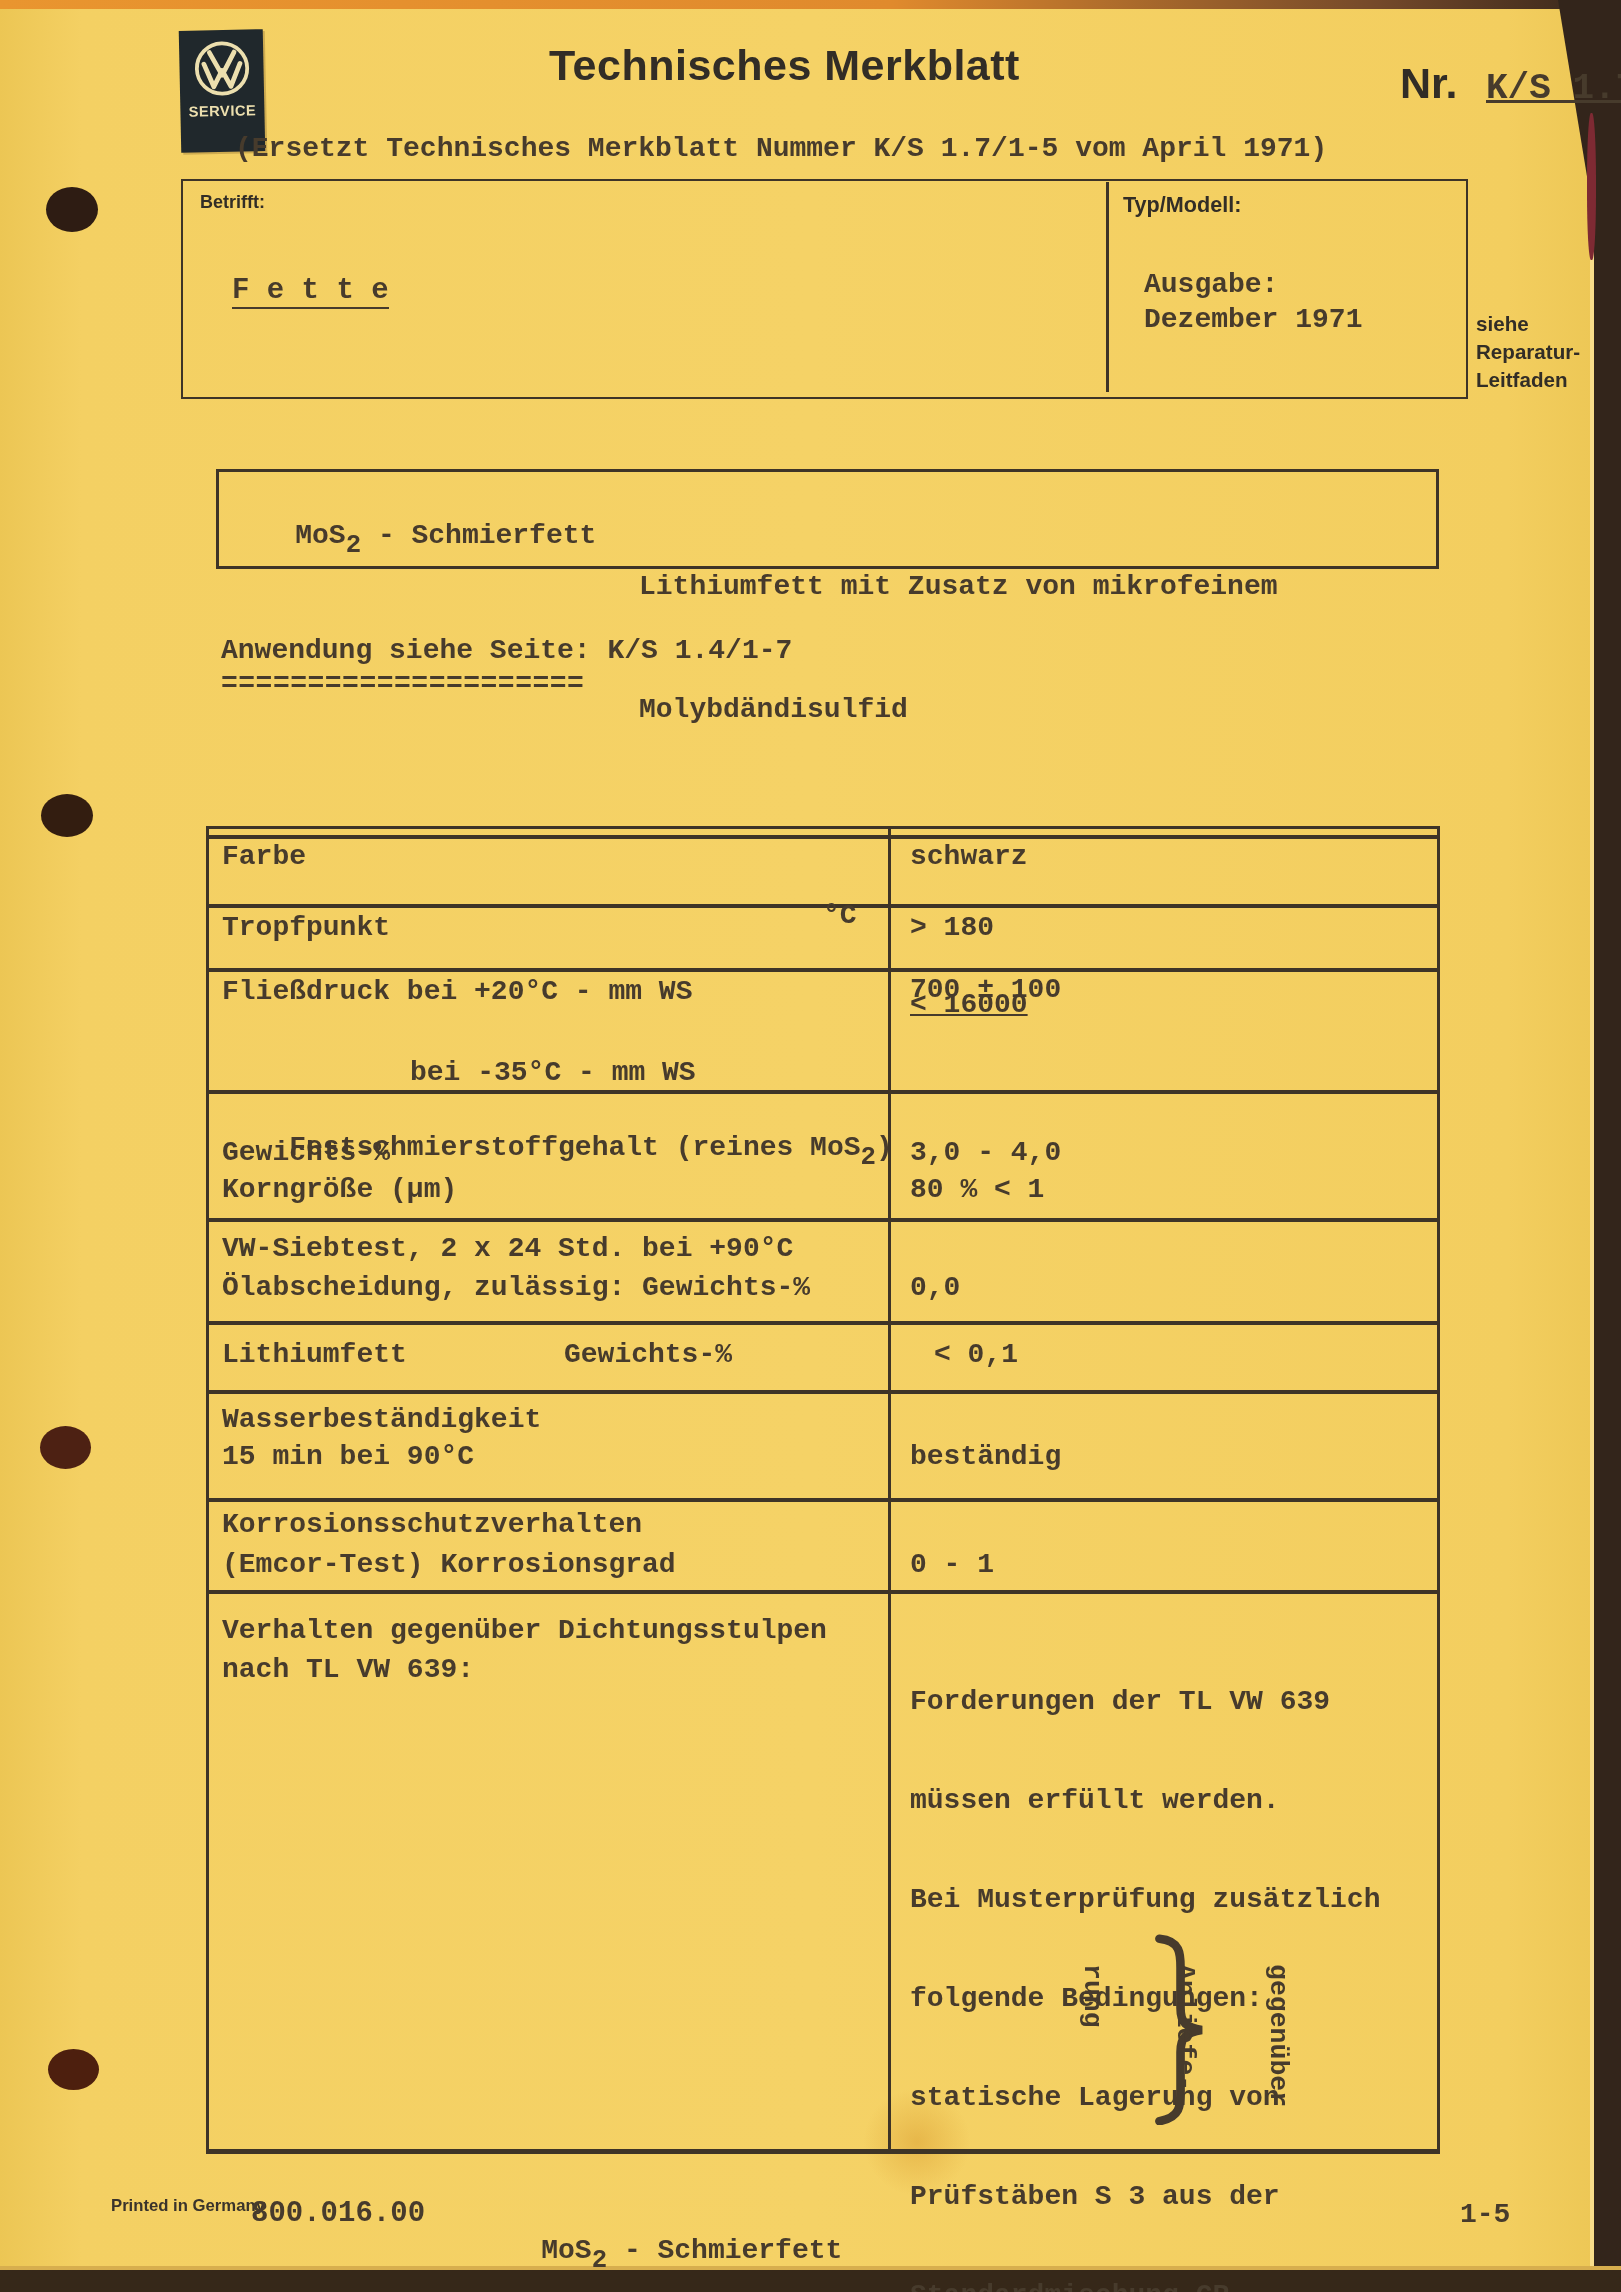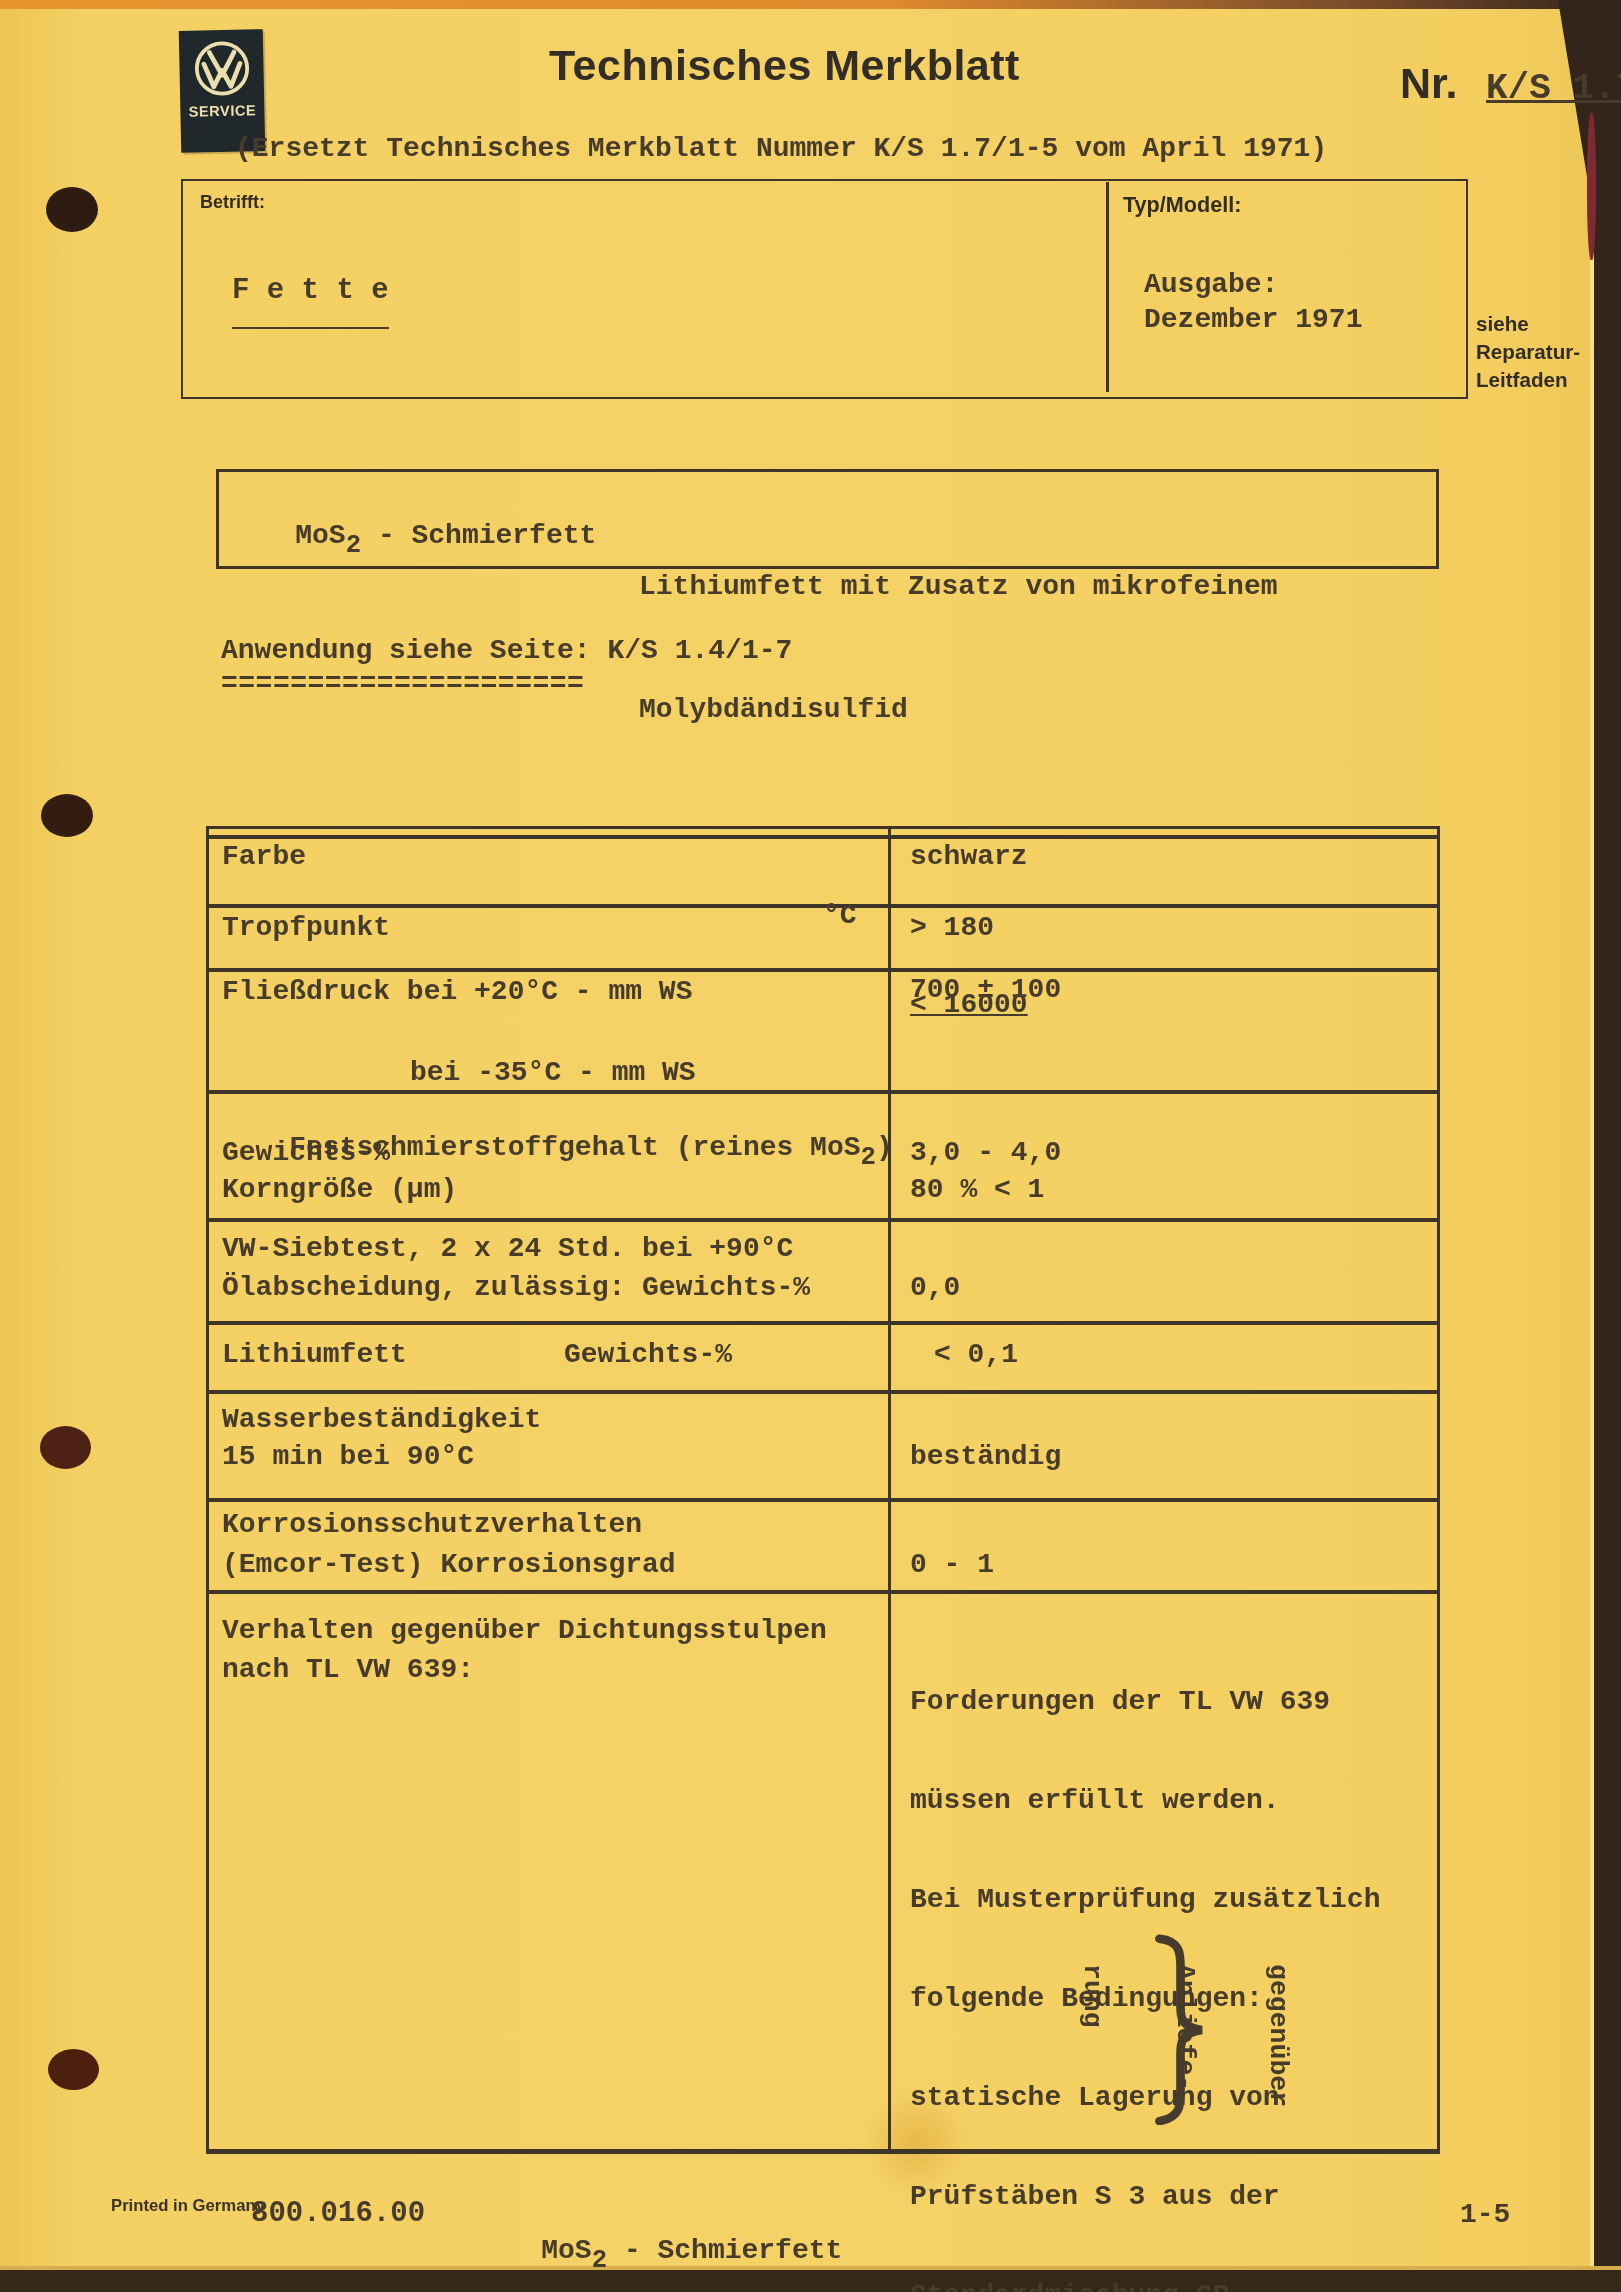--- a/index.html
+++ b/index.html
@@ -9,21 +9,21 @@
   .tw{font-family:"Liberation Mono","DejaVu Sans Mono",monospace;font-weight:700;
       color:#473b2c;font-size:28px;white-space:pre;line-height:1.15;}
   .sans{font-family:"Liberation Sans","DejaVu Sans",sans-serif;font-weight:700;color:#322d26;}
   .sub{position:relative;top:.36em;font-size:.92em;}
   .hr{position:absolute;background:#3e3427;height:3.9px;}
   .vr{position:absolute;background:#3e3427;width:2.9px;}
   .hole{position:absolute;border-radius:50%;}
   .sidebox{line-height:28px;font-size:20.6px;}
   .vblock{line-height:33px;}
   .rot90{transform:rotate(90deg);transform-origin:0 0;line-height:31px;font-size:26.5px;}
-  .underlined{border-bottom:2.9px solid #473b2c;padding-bottom:20px;}
+  .underlined{border-bottom:2.9px solid #473b2c;padding-bottom:0;}
   .logo{background:#20282c;transform:rotate(-1.2deg);display:flex;flex-direction:column;
         align-items:center;box-shadow:2px 2px 0 rgba(90,60,20,.25);}
   .logo .svc{font-family:"Liberation Sans",sans-serif;font-weight:700;font-size:14.7px;
         color:#ecdfae;letter-spacing:0.5px;margin-top:2px;}
 </style>
 </head>
 <body>
 
 <div class="page">
 

